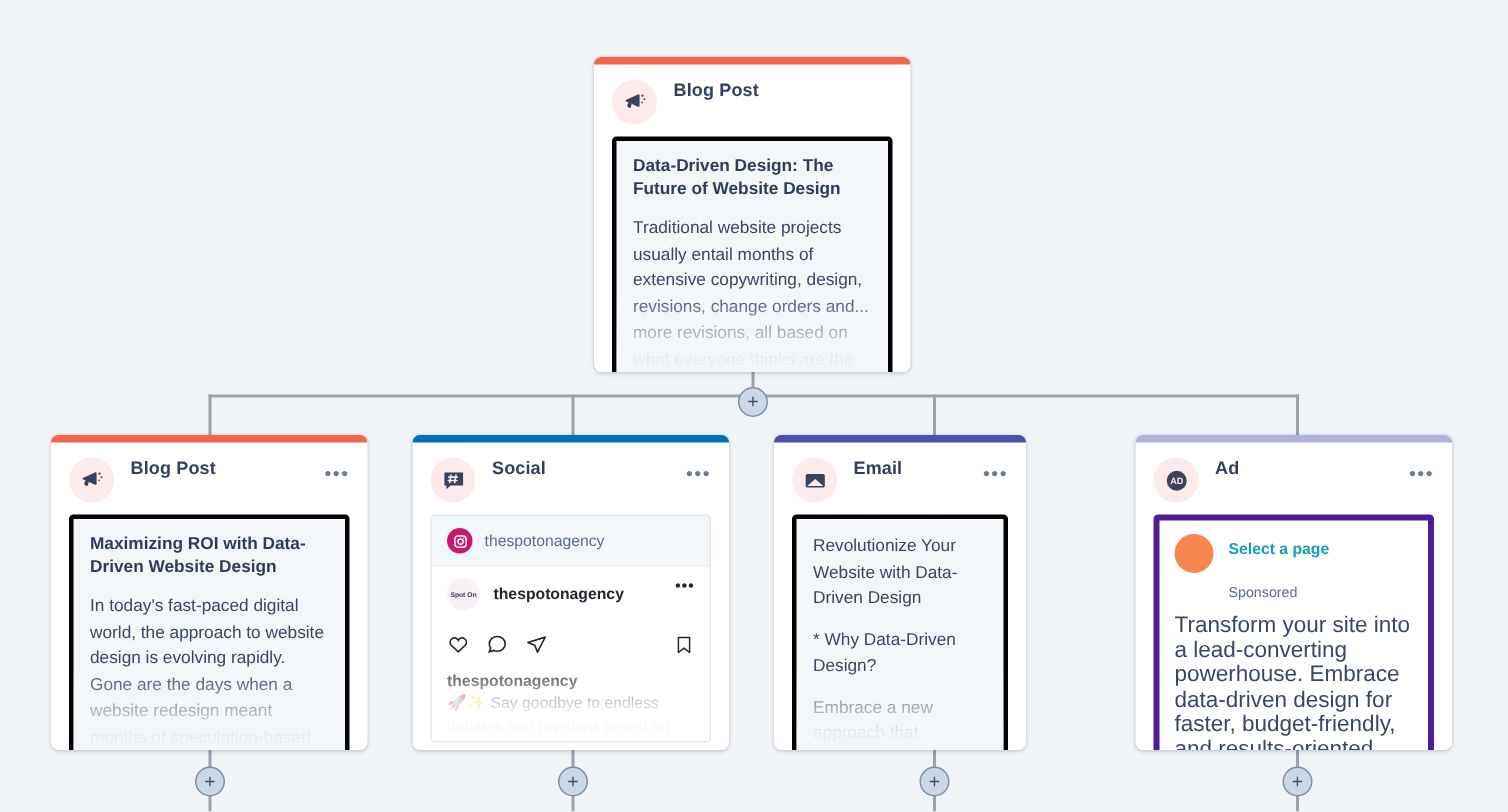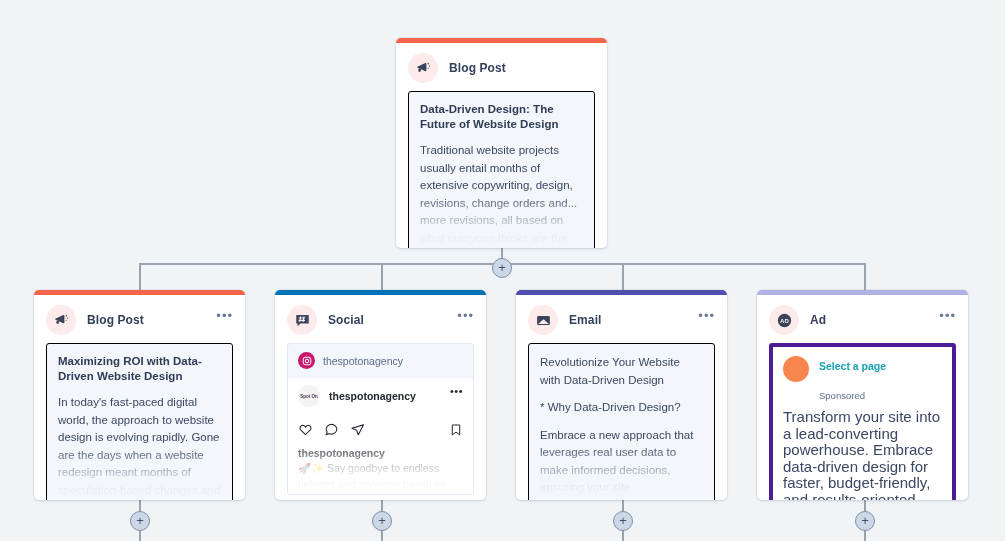--- a/index.html
+++ b/index.html
@@ -39,21 +39,21 @@
   .card{
     position:absolute;
     background:#ffffff;
     border-radius:5px;
     box-shadow:0 1px 3px rgba(40,55,80,.16), 0 0 0 1px rgba(40,55,80,.05);
     overflow:hidden;
     z-index:4;
   }
   .card .topbar{height:5px;width:100%;}
   .card-head{
-    display:flex;align-items:center;
+    display:flex;
     padding:10px 12px 8px 12px;
     position:relative;
   }
   .head-icon{
     width:30px;height:30px;border-radius:50%;
     background:#fdeaea;
     display:flex;align-items:center;justify-content:center;
     flex:0 0 auto;
   }
   .head-icon svg{display:block;}
@@ -64,21 +64,21 @@
   }
   .dots{
     position:absolute;right:12px;top:19px;
     color:#6b7b96;font-size:13px;line-height:4px;
     letter-spacing:1px;cursor:pointer;
   }
 
   .preview{
     margin:0 12px 0 12px;
     background:#f3f6fa;
-    border:1px solid #000000;
+    border:3px solid #000000;
     border-radius:3px;
     padding:10px 11px 0 11px;
     position:relative;
     overflow:hidden;
   }
   .p-title{
     font-size:11.5px;font-weight:bold;line-height:15px;
     color:#2f3c57;margin:0 0 10px 0;
   }
   .p-body{
@@ -297,21 +297,21 @@
 
         <div class="ig-caption">
           <div class="ig-cap-name">thespotonagency</div>
           <div class="ig-cap-text">🚀✨ Say goodbye to endless debates and revisions based on guesses! It's time to</div>
         </div>
       </div>
       <div class="fade-white"></div>
     </div>
   </div>
 
-  <div class="card" style="left:516px;top:290px;width:211px;height:210px;">
+  <div class="card" style="left:516px;top:290px;width:168px;height:210px;">
     <div class="topbar" style="background:#4f4faf;"></div>
     <div class="card-head">
       <div class="head-icon">
         <svg width="17" height="17" viewBox="0 0 24 24">
           <path d="M3 7.4c0-1 .8-1.8 1.8-1.8h14.4c1 0 1.8.8 1.8 1.8v9.2c0 1-.8 1.8-1.8 1.8H4.8c-1 0-1.8-.8-1.8-1.8z" fill="#39445c"></path>
           <path d="M4.4 16.9 12 10.4l7.6 6.5z" fill="#fdeaea"></path>
         </svg>
       </div>
       <div class="head-title">Email</div>
       <div class="dots">•••</div>

